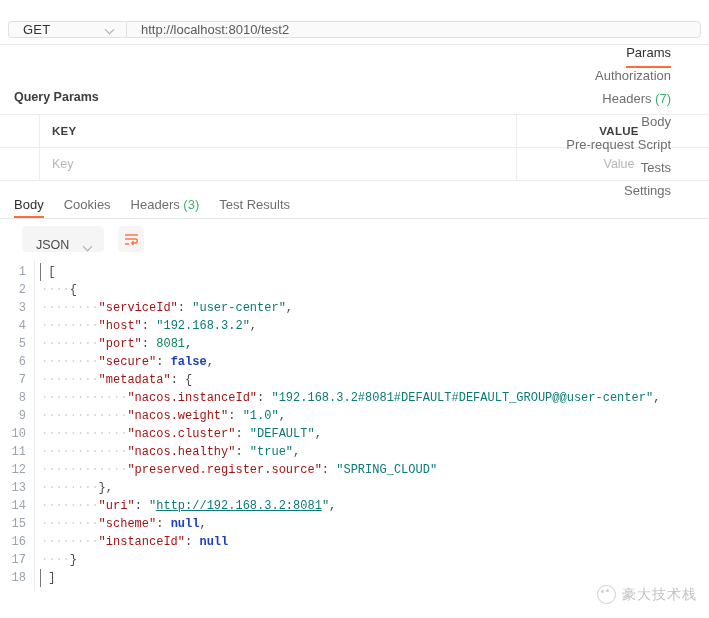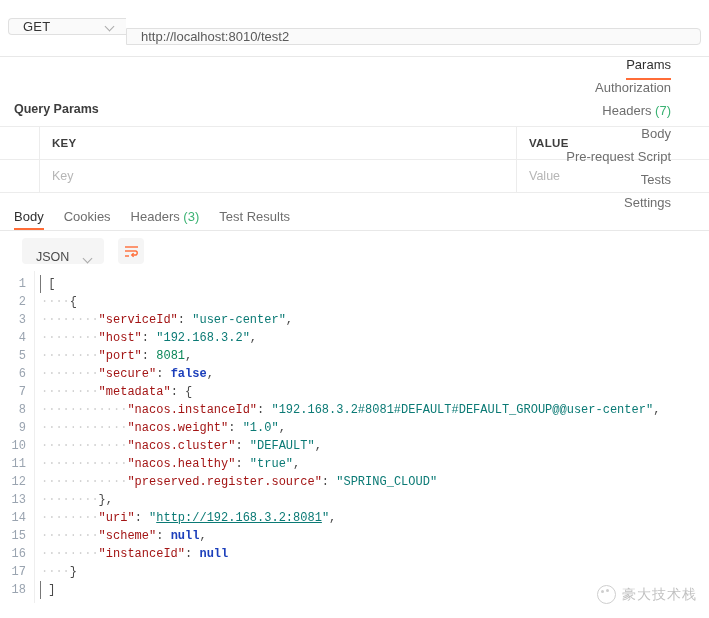--- a/index.html
+++ b/index.html
@@ -14,24 +14,24 @@
     font-size: 13px;
     color: #2f2f2f;
     overflow: hidden;
     position: relative;
   }
 
   
   .urlbar-row {
     height: 44px;
     display: flex;
-    align-items: flex-start;
+    align-items: flex-end;
     border-bottom: 1px solid #e8e8e8;
     background: #ffffff;
-    padding: 12px 0 0 0;
+    padding: 0 0 0 0;
   }
   .method-select {
     width: 118px;
     margin: 6px 0 6px 8px;
     border: 1px solid #e0e0e0;
     border-right: none;
     border-radius: 4px 0 0 4px;
     background: #fafafa;
     display: flex;
     align-items: center;
@@ -144,20 +144,21 @@
     align-items: center;
     padding-left: 12px;
   }
   .cell-val {
     flex: 1;
     height: 100%;
     box-sizing: border-box;
     display: flex;
     align-items: center;
     padding-left: 12px;
+    justify-content: center;
   }
   .hdr-text {
     font-weight: bold;
     color: #3d3d3d;
     font-size: 11.5px;
     letter-spacing: .3px;
   }
   .ph-text {
     color: #b6b6b6;
     font-size: 12.5px;

